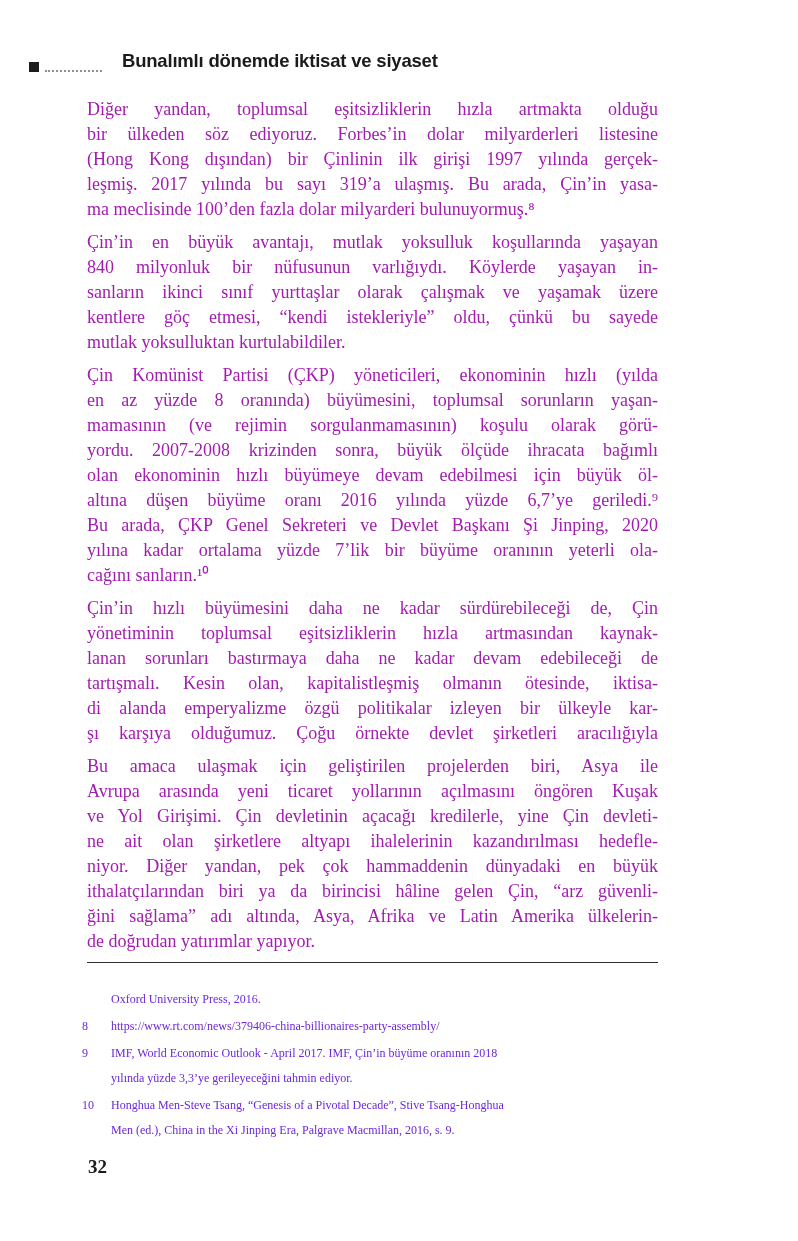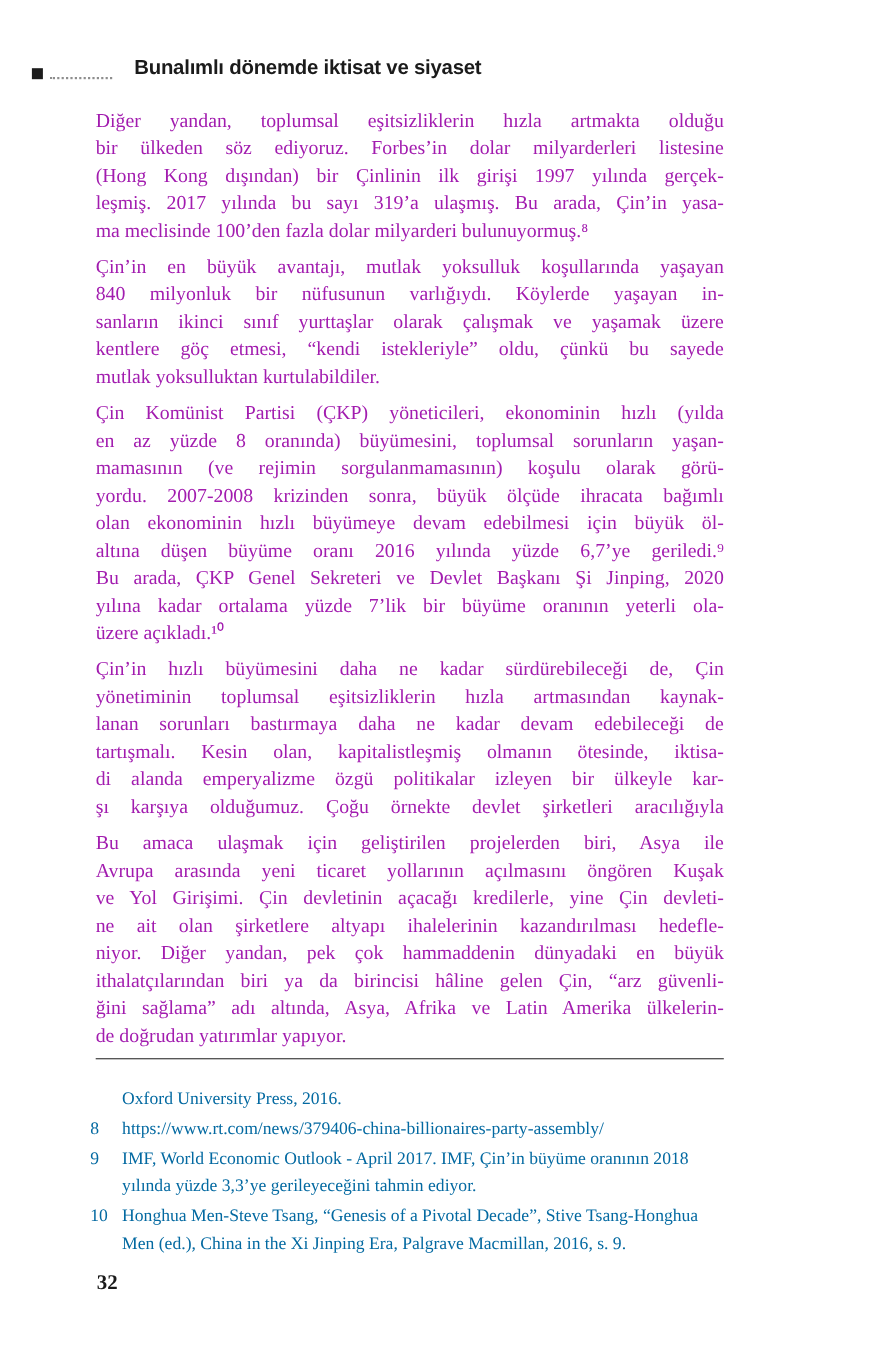--- a/index.html
+++ b/index.html
@@ -14,21 +14,21 @@
         border-bottom:2px dotted #8e8e8e;}
   .htitle{font-family:"Liberation Sans",sans-serif;font-weight:600;font-size:18.5px;
           color:#1b1b1b;letter-spacing:-0.2px;white-space:nowrap;}
   
   .column{position:absolute;left:87px;top:97px;width:571px;}
   .para{margin:0 0 8px 0;font-size:18px;line-height:25px;color:#a21caf;}
   .tline{text-align:justify;text-align-last:justify;}
   .tline.tlast{text-align-last:left;}
   
   .fnrule{border:none;border-top:1.5px solid #2e2e2e;margin:2px 0 7px 0;width:571px;height:0;}
-  .footnotes{font-size:16px;line-height:25px;color:#0369a1;margin-left:-5px;margin-top:24px;}
+  .footnotes{font-size:12px;line-height:25px;color:#6d28d9;margin-left:-5px;margin-top:24px;}
   .fn{display:flex;margin-top:2px;}
   .fnnum{flex:none;width:29px;}
   .fnbody{flex:1;}
   .fn.cont .fnbody{padding-left:0;}
   .it{}
   .fnline{text-align:left;}
   
   .pagenum{position:absolute;left:88px;top:1156px;font-family:Liberation Serif, serif;
            font-weight:700;font-size:19px;color:#1a1a1a;}
 </style>
@@ -61,21 +61,21 @@
       </div>
     <div class="para">
         <div class="tline">Çin Komünist Partisi (ÇKP) yöneticileri, ekonominin hızlı (yılda</div>
         <div class="tline">en az yüzde 8 oranında) büyümesini, toplumsal sorunların yaşan-</div>
         <div class="tline">mamasının (ve rejimin sorgulanmamasının) koşulu olarak görü-</div>
         <div class="tline">yordu. 2007-2008 krizinden sonra, büyük ölçüde ihracata bağımlı</div>
         <div class="tline">olan ekonominin hızlı büyümeye devam edebilmesi için büyük öl-</div>
         <div class="tline">altına düşen büyüme oranı 2016 yılında yüzde 6,7’ye geriledi.⁹</div>
         <div class="tline">Bu arada, ÇKP Genel Sekreteri ve Devlet Başkanı Şi Jinping, 2020</div>
         <div class="tline">yılına kadar ortalama yüzde 7’lik bir büyüme oranının yeterli ola-</div>
-        <div class="tline tlast">üzere açıkladı.¹⁰</div>
+        <div class="tline tlast">cağını sanların.¹⁰</div>
       </div>
     <div class="para">
         <div class="tline">Çin’in hızlı büyümesini daha ne kadar sürdürebileceği de, Çin</div>
         <div class="tline">yönetiminin toplumsal eşitsizliklerin hızla artmasından kaynak-</div>
         <div class="tline">lanan sorunları bastırmaya daha ne kadar devam edebileceği de</div>
         <div class="tline">tartışmalı. Kesin olan, kapitalistleşmiş olmanın ötesinde, iktisa-</div>
         <div class="tline">di alanda emperyalizme özgü politikalar izleyen bir ülkeyle kar-</div>
         <div class="tline">şı karşıya olduğumuz. Çoğu örnekte devlet şirketleri aracılığıyla</div>
       </div>
     <div class="para">

